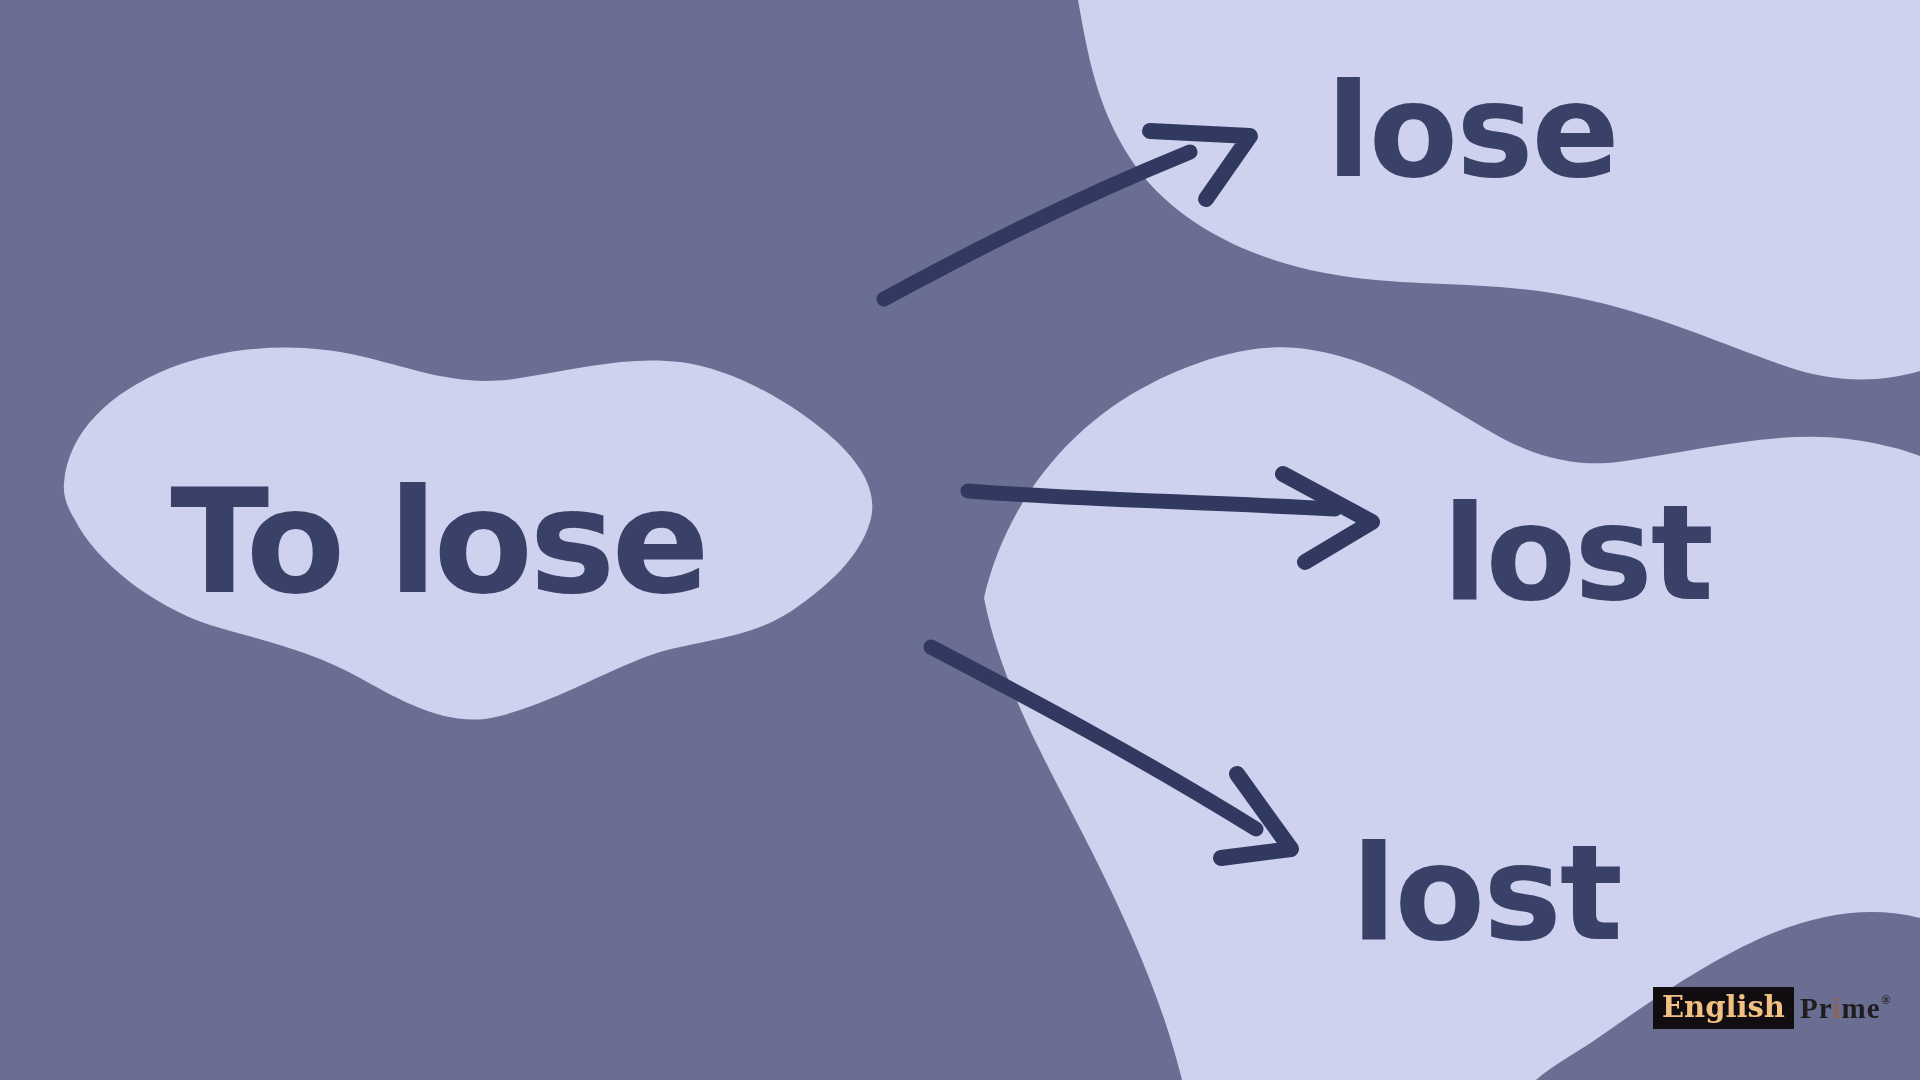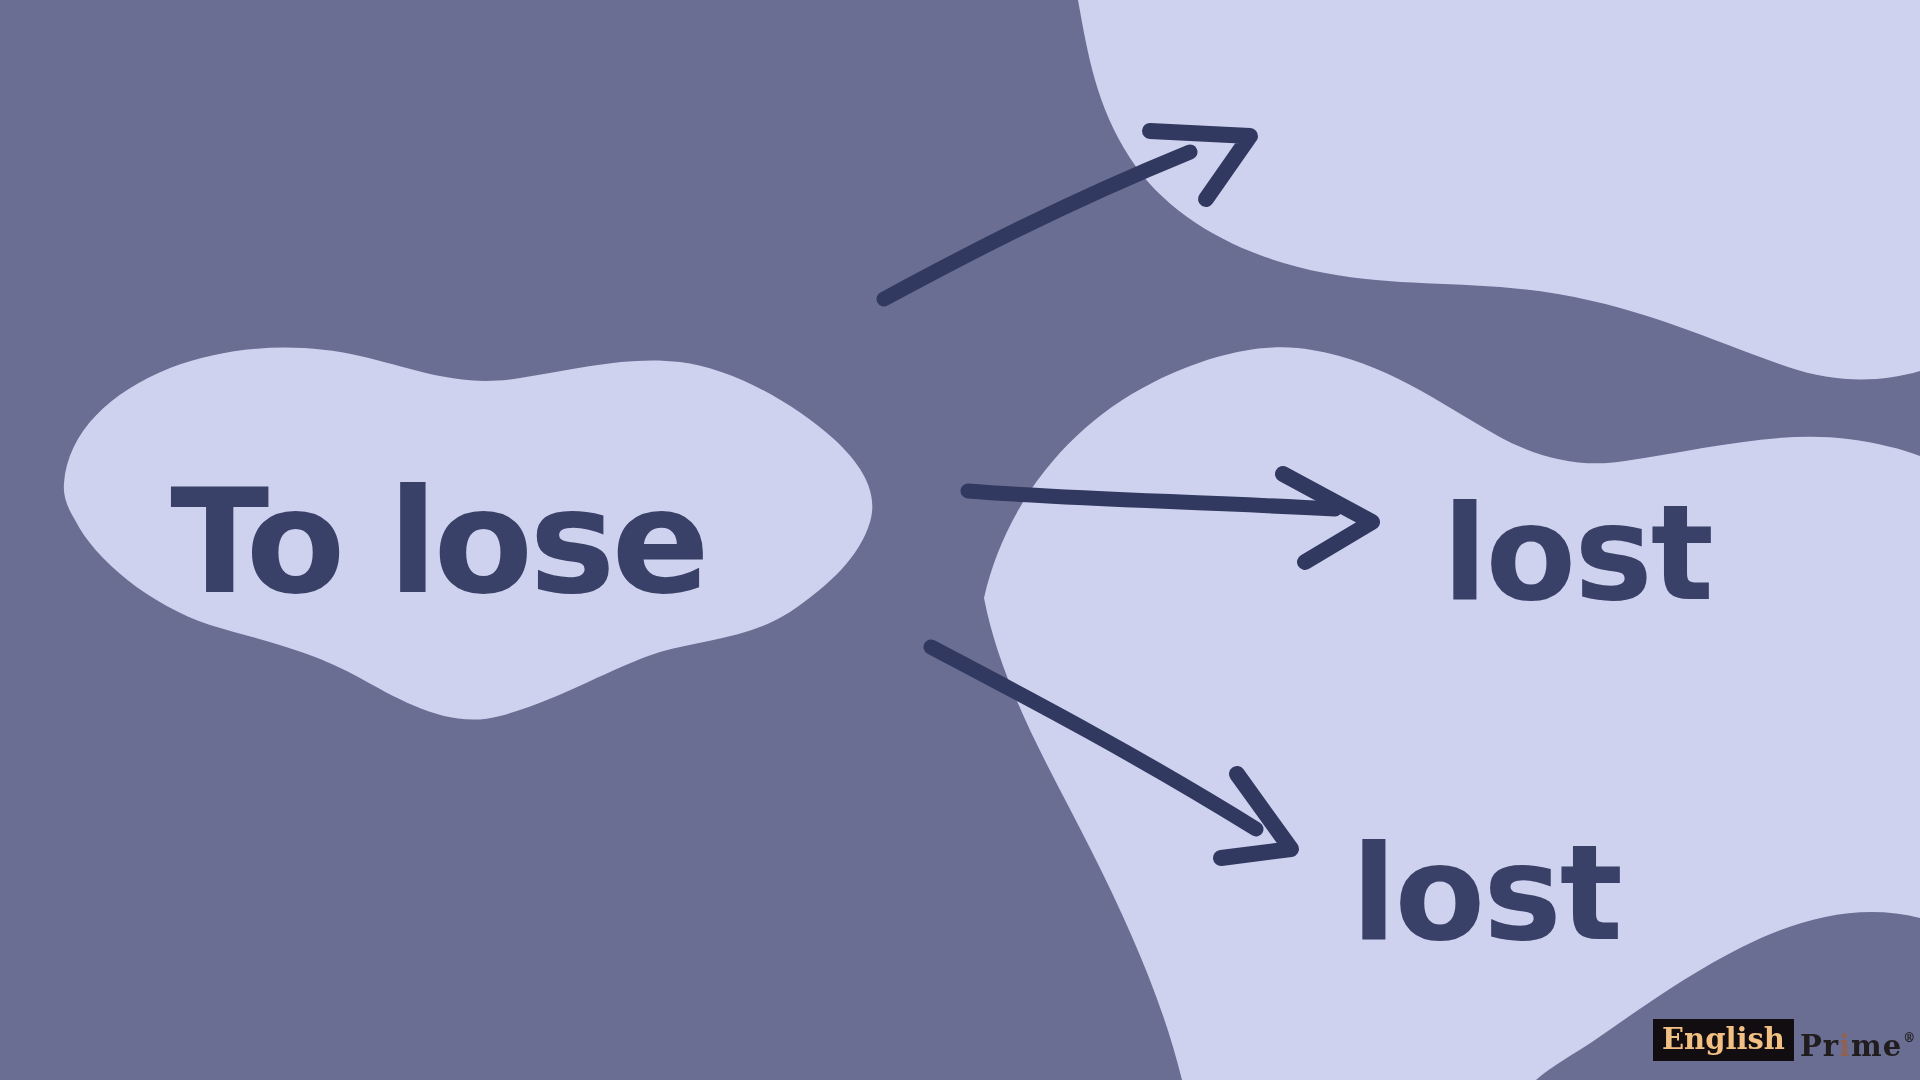--- a/index.html
+++ b/index.html
@@ -32,37 +32,38 @@
     font-weight: 700;
     line-height: 1;
     white-space: nowrap;
   }
   .word-infinitive { font-size: 145px; letter-spacing: -4px; text-align: right; }
   .word-base { font-size: 130px; letter-spacing: -2px; }
   .word-past { font-size: 132px; letter-spacing: -2px; }
   .brand-logo {
     position: absolute;
     left: 1653px;
-    top: 1019px;
+    top: 987px;
     display: flex;
-    align-items: flex-end;
+    align-items: center;
     font-family: "DejaVu Serif", serif;
     font-weight: 700;
     font-size: 29px;
     line-height: 1;
   }
   .logo-box {
     background: var(--logo_box_bg, #120D11);
     color: var(--logo_box_text, #F2C083);
     padding: 6px 9px 7px 9px;
   }
   .logo-prime {
     color: var(--logo_prime_text, #211D1E);
     margin-left: 6px;
     letter-spacing: 1px;
+    font-family: Liberation Serif, serif;
   }
   .logo-i { color: var(--logo_i_accent, #8D6358); }
   .logo-reg {
     color: var(--logo_prime_text, #211D1E);
     font-size: 12px;
     vertical-align: 14px;
     margin-left: 1px;
   }
 </style>
 </head>
@@ -118,20 +119,21 @@
       <path class="arrow" stroke-width="15" d="M 968 491 C 1070 499, 1180 501, 1335 509"></path>
       <path class="arrow" stroke-width="16" d="M 1283 474 L 1372 522 L 1305 562"></path>
     </g>
     <g>
       <path class="arrow" stroke-width="15" d="M 931 647 C 1030 699, 1140 757, 1256 829"></path>
       <path class="arrow" stroke-width="16" d="M 1237 774 L 1291 849 L 1221 858"></path>
     </g>
   </svg>
 
   <div class="word word-infinitive" style="left:438px; top:541px;">To lose</div>
+  <div class="word word-base" style="left:1472px; top:131px;">lose</div>
   <div class="word word-past" style="left:1577px; top:553px;">lost</div>
   <div class="word word-past" style="left:1486px; top:893px;">lost</div>
 
   <div class="brand-logo">
     <span class="logo-box">English</span>
     <span class="logo-prime"><span>Pr</span><span class="logo-i">i</span><span>me</span><span class="logo-reg">®</span></span>
   </div>
 
 </div>
 

